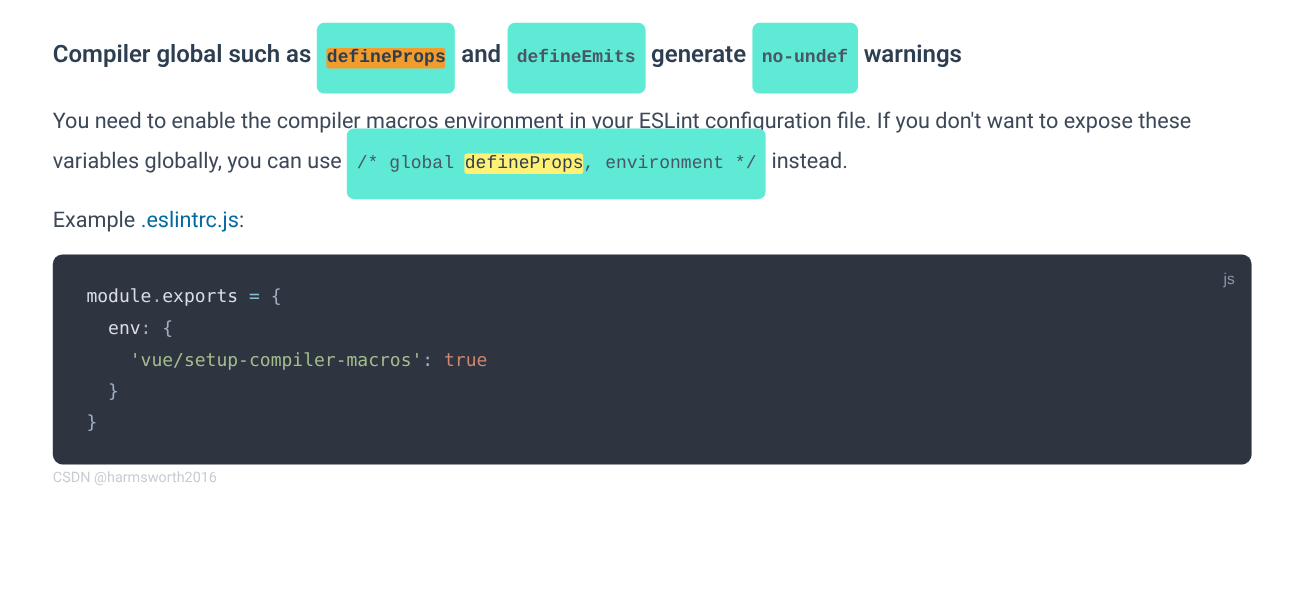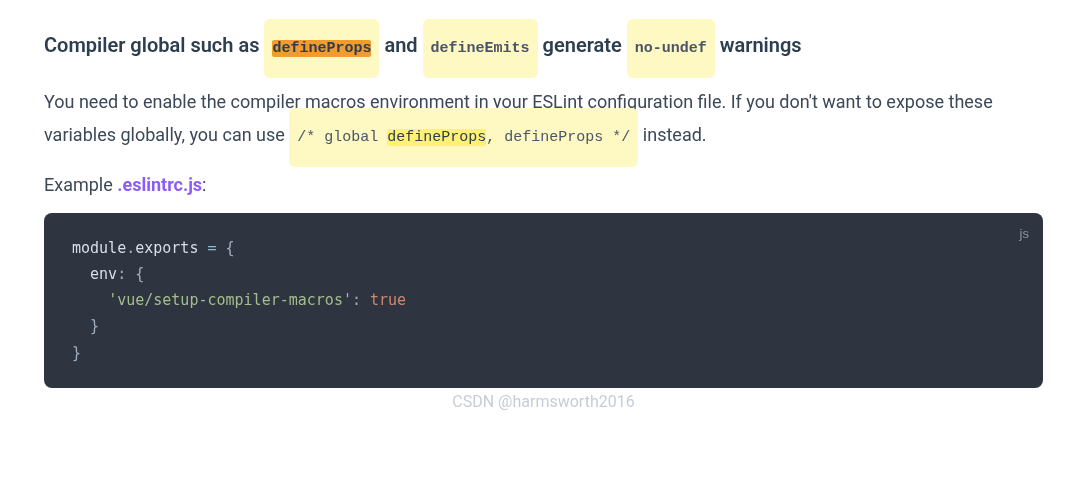--- a/index.html
+++ b/index.html
@@ -16,21 +16,21 @@
     }
     h3 {
       font-size: 20px;
       font-weight: 600;
       color: #2c3e50;
       margin-bottom: 24px;
       line-height: 1.5;
     }
     .inline-code {
       font-family: "SFMono-Regular", Consolas, "Liberation Mono", Menlo, monospace;
-      background: #fef9c3;
+      background: #5eead4;
       padding: 21px 8px;
       border-radius: 6px;
       font-size: 15px;
       color: #4a5568;
       white-space: nowrap;
     }
     .hl-orange {
       background: #f39c2e;
       color: #2c3e50;
       font-weight: 700;
@@ -46,22 +46,22 @@
       line-height: 1.85;
       color: #3c4858;
       margin-bottom: 22px;
     }
     p.example-label {
       font-size: 18px;
       color: #3c4858;
       margin-bottom: 18px;
     }
     p.example-label strong {
-      font-weight: 700;
-      color: #8b5cf6;
+      font-weight: 400;
+      color: #0369a1;
     }
     .code-block {
       position: relative;
       background: #2e3440;
       border-radius: 8px;
       padding: 22px 28px;
       font-family: "SFMono-Regular", Consolas, "Liberation Mono", Menlo, monospace;
       font-size: 15px;
       line-height: 1.75;
       color: #d8dee9;
@@ -78,43 +78,43 @@
     .tok-punct { color: #a0aec0; }
     .tok-op { color: #88c0d0; }
     .tok-key { color: #d8dee9; margin-top: 20px; }
     .tok-string { color: #a3be8c; margin-top: 26px; }
     .tok-bool { color: #d08770; text-align: right; }
     pre {
       margin: 0;
       white-space: pre;
     }
     .watermark {
-      text-align: center;
-      font-size: 16px;
+      text-align: left;
+      font-size: 12px;
       color: #c8ccd4;
       margin-top: 4px;
       padding-right: 0;
     }
   </style>
 </head>
 <body>
 
 <h3>
   <span>Compiler global such as </span>
   <code class="inline-code"><span class="hl-orange">defineProps</span></code>
   <span> and </span>
   <code class="inline-code">defineEmits</code>
   <span> generate </span>
   <code class="inline-code">no-undef</code>
   <span> warnings</span>
 </h3>
 
 <p class="body-text">
   <span>You need to enable the compiler macros environment in your ESLint configuration file. If you don't want to expose these variables globally, you can use </span>
-  <code class="inline-code"><span>/* global </span><span class="hl-yellow">defineProps</span><span>, defineProps */</span></code>
+  <code class="inline-code"><span>/* global </span><span class="hl-yellow">defineProps</span><span>, environment */</span></code>
   <span> instead.</span>
 </p>
 
 <p class="example-label">
   <span>Example </span><strong>.eslintrc.js</strong><span>:</span>
 </p>
 
 <div class="code-block">
   <span class="code-lang">js</span>
 <pre><span class="tok-ident">module</span><span class="tok-punct">.</span><span class="tok-ident">exports</span><span class="tok-op"> = </span><span class="tok-punct">{</span>

